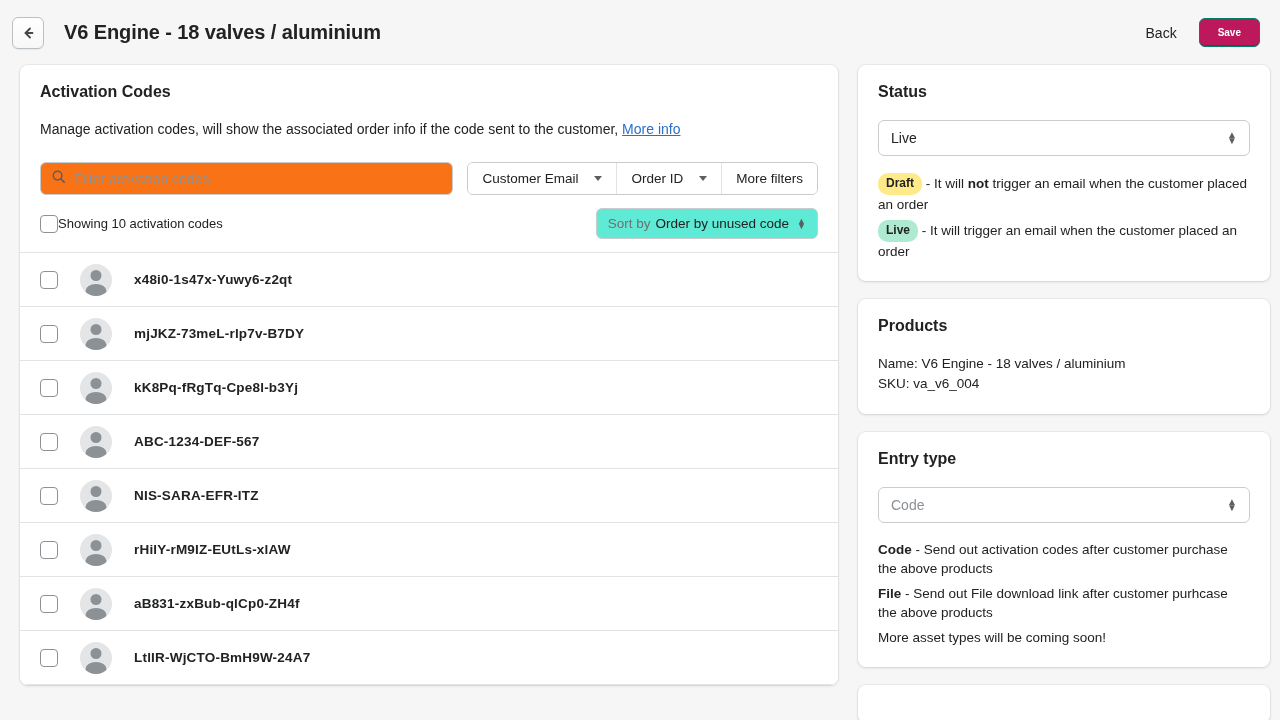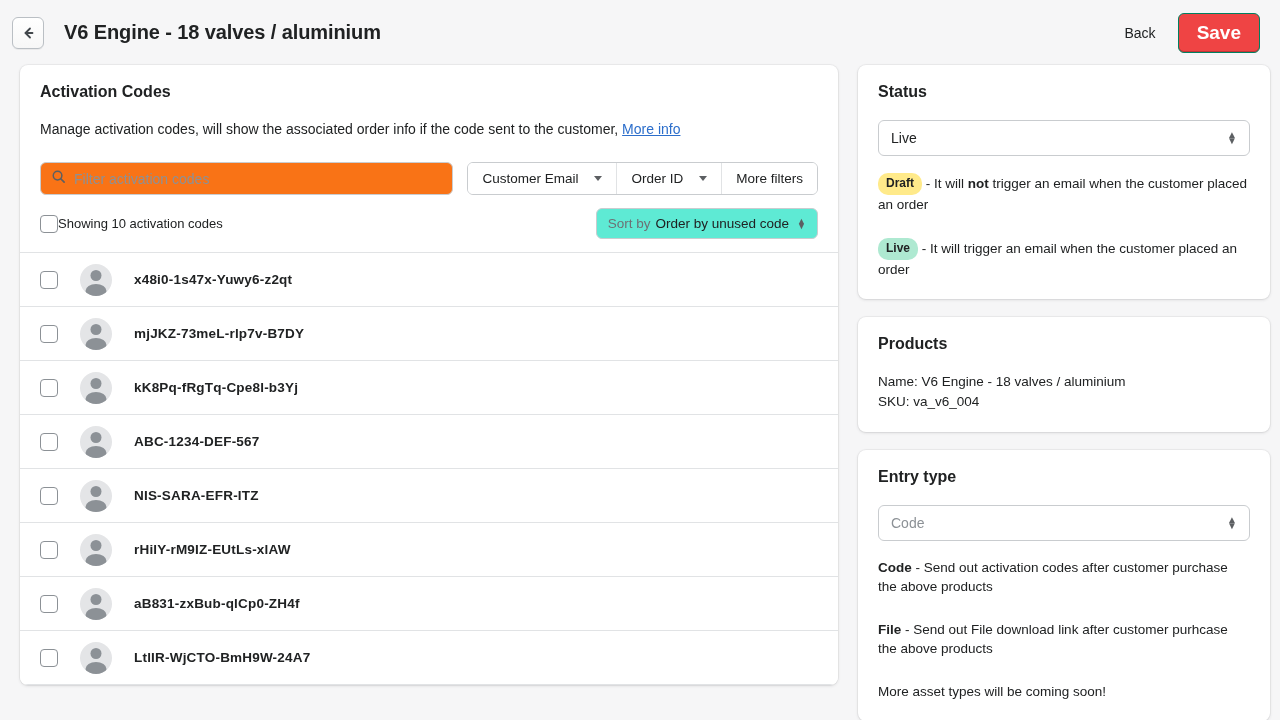--- a/index.html
+++ b/index.html
@@ -40,23 +40,23 @@
   }
   .topbar-spacer { flex: 1 1 auto; }
   .back-link {
     font-size: 14px;
     color: #202223;
     margin-right: 22px;
     cursor: pointer;
     white-space: nowrap;
   }
   .save-btn {
-    background: #ef4444;
+    background: #be185d;
     color: #ffffff;
-    font-size: 19px;
+    font-size: 10px;
     font-weight: 600;
     border: 1px solid #008060;
     border-radius: 6px;
     padding: 8px 18px;
     cursor: pointer;
     box-shadow: inset 0 -1px 0 rgba(0,0,0,0.2);
   }
 
   
   .layout {
@@ -252,21 +252,21 @@
   .select .val { flex: 1 1 auto; }
   .select-arrows {
     display: inline-flex; flex-direction: column;
     line-height: 6px; font-size: 10px; color: #5c5f62;
   }
 
   .note {
     font-size: 13.5px;
     line-height: 19px;
     color: #202223;
-    margin-top: 24px;
+    margin-top: 6px;
   }
   .note.first { margin-top: 17px; }
   .badge {
     display: inline-block;
     border-radius: 10px;
     padding: 1px 8px 2px 8px;
     font-size: 12px;
     font-weight: 600;
     color: #202223;
     vertical-align: 1px;

